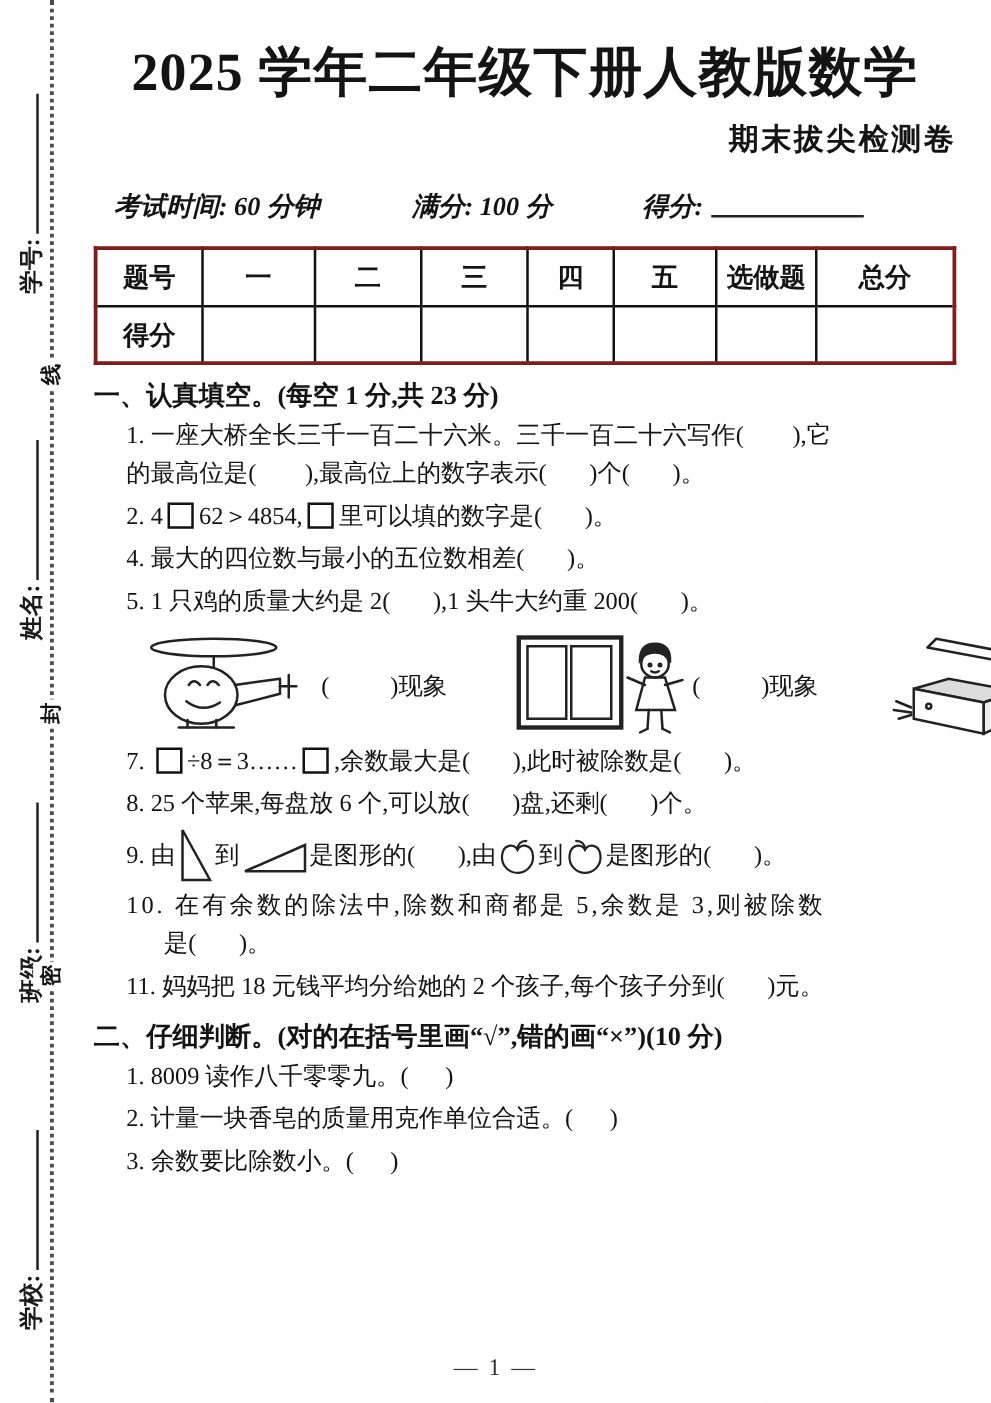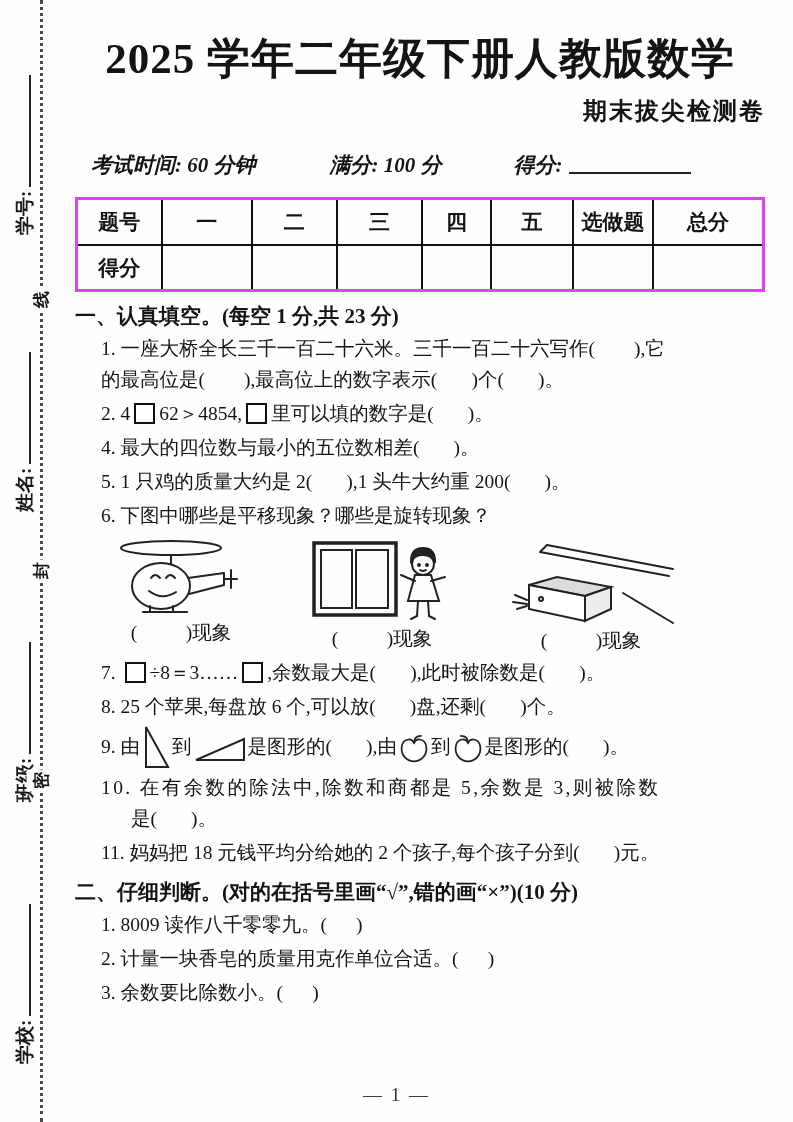--- a/index.html
+++ b/index.html
@@ -25,33 +25,33 @@
   .title { text-align:center; margin-top:34px; font-size:43px; font-weight:bold; letter-spacing:1px; line-height:1.15; }
   .subtitle { text-align:right; margin-top:12px; font-size:24px; font-weight:bold; letter-spacing:2px; }
   .info-row { display:flex; align-items:flex-end; margin-top:24px; padding-left:16px; font-size:21px; font-weight:bold; }
   .info-item { white-space:pre;font-style:italic; }
   .info-mid { margin-left:74px; }
   .info-right { margin-left:72px; }
   .score-blank { display:inline-block; width:122px; border-bottom:2px solid #222; height:20px; vertical-align:-2px; margin-left:6px; }
   
   table.score { width:100%; margin-top:18px; border-collapse:collapse; font-size:21px; }
   table.score td { border:2px solid #111; text-align:center; height:46px; font-weight:bold; }
-  table.score { border:3px solid #d946ef; }
+  table.score { border:3px solid #7f1d1d; }
   
   .sec-head { margin-top:10px; font-size:21px; font-weight:bold; white-space:pre-wrap; }
   .q { padding-left:26px; margin-top:3px; font-size:19.5px; line-height:31px; white-space:pre-wrap; }
   .q.cont { margin-top:0; }
   .q.indent2 { padding-left:56px; }
   .q.justify { letter-spacing:2.4px; }
   .sq { display:inline-block; width:21px; height:21px; border:2px solid #111; vertical-align:-4px; margin:0 4px; background:#fff; }
   .inline-shape { vertical-align:middle; margin:0 2px; }
   .tri1 { vertical-align:-16px; }
   
   .figs { display:flex; margin-top:6px; padding-left:30px; }
-  .fig { display:flex; flex-direction:column; align-items:center; }
+  .fig { display:flex; flex-direction:row; align-items:center; }
   .fig + .fig { margin-left:54px; }
   .fig-caption { font-size:19.5px; margin-top:2px; white-space:pre; }
   svg { stroke:#222; fill:none; stroke-width:2; stroke-linecap:round; }
   
   .jrow { display:flex; justify-content:flex-start; padding-left:26px; padding-right:6px; margin-top:4px; font-size:19.5px; line-height:30px; white-space:pre; }
   
   .footer { position:absolute; bottom:16px; left:0; width:100%; text-align:center; font-size:19px; color:#333; letter-spacing:2px; }
 </style>
 </head>
 <body>
@@ -114,21 +114,20 @@
 
     <div class="sec-head">一、认真填空。(每空 1 分,共 23 分)</div>
 
     <div class="q">1. 一座大桥全长三千一百二十六米。三千一百二十六写作(        ),它</div>
     <div class="q cont">的最高位是(        ),最高位上的数字表示(       )个(       )。</div>
 
     <div class="q"><span>2. 4</span><span class="sq"></span><span>62＞4854,</span><span class="sq"></span><span>里可以填的数字是(       )。</span></div>
 
     <div class="q">4. 最大的四位数与最小的五位数相差(       )。</div>
     <div class="q">5. 1 只鸡的质量大约是 2(       ),1 头牛大约重 200(       )。</div>
-    <div class="q">6. 下图中哪些是平移现象？哪些是旋转现象？</div>
 
     <div class="figs">
       <div class="fig">
         <svg width="152" height="80" viewBox="0 0 152 80">
           <ellipse cx="66" cy="11" rx="50" ry="7"></ellipse>
           <line x1="66" y1="18" x2="66" y2="27"></line>
           <ellipse cx="56" cy="49" rx="29" ry="23"></ellipse>
           <path d="M46 41 q4 -6 9 0"></path>
           <path d="M61 41 q4 -6 9 0"></path>
           <path d="M44 54 q13 10 27 1"></path>

